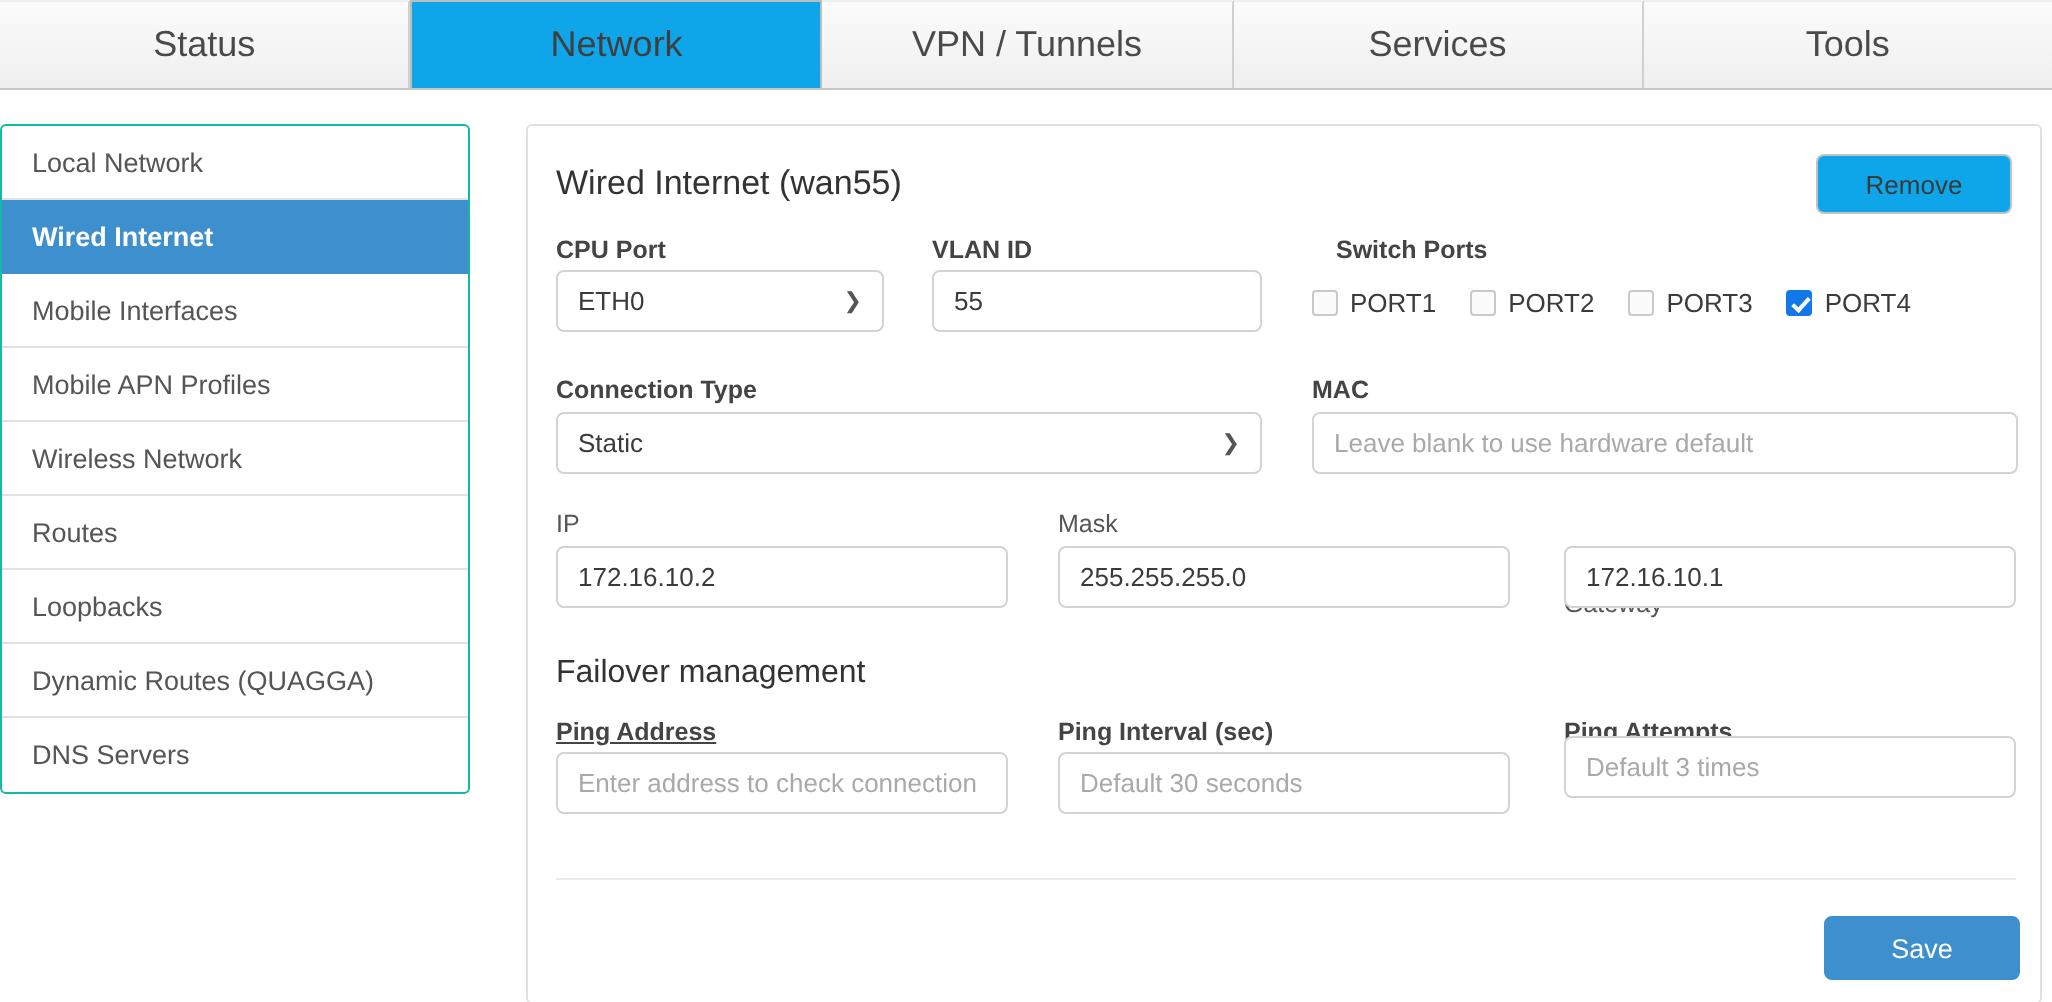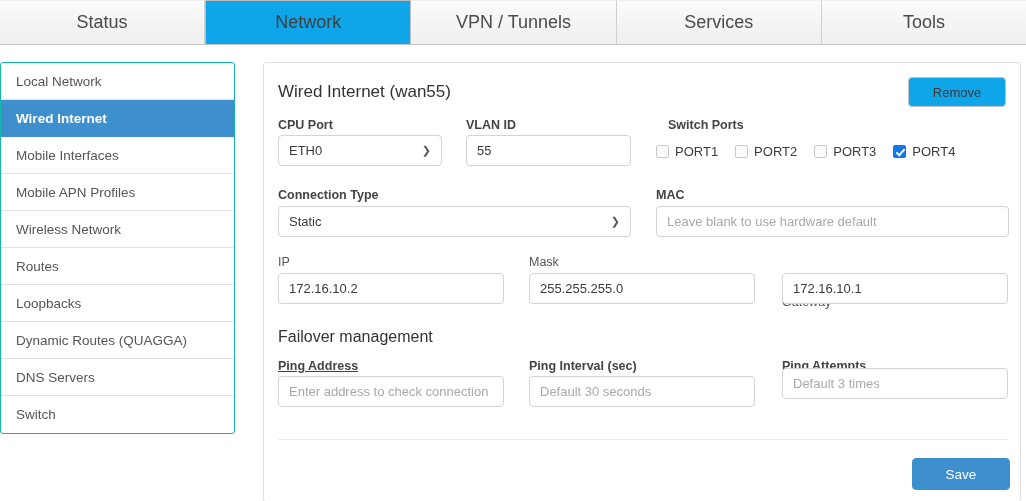--- a/index.html
+++ b/index.html
@@ -245,23 +245,20 @@
       <span>Routes</span>
     </div>
   <div class="side-item">
       <span>Loopbacks</span>
     </div>
   <div class="side-item">
       <span>Dynamic Routes (QUAGGA)</span>
     </div>
   <div class="side-item">
       <span>DNS Servers</span>
-    </div>
-  <div class="side-item">
-      <span>Switch</span>
     </div>
 </div>
 
 <div id="card">
 <div id="card-inner">
 
   <div class="panel-title">Wired Internet (wan55)</div>
 
   <button id="remove-btn">Remove</button>
 

